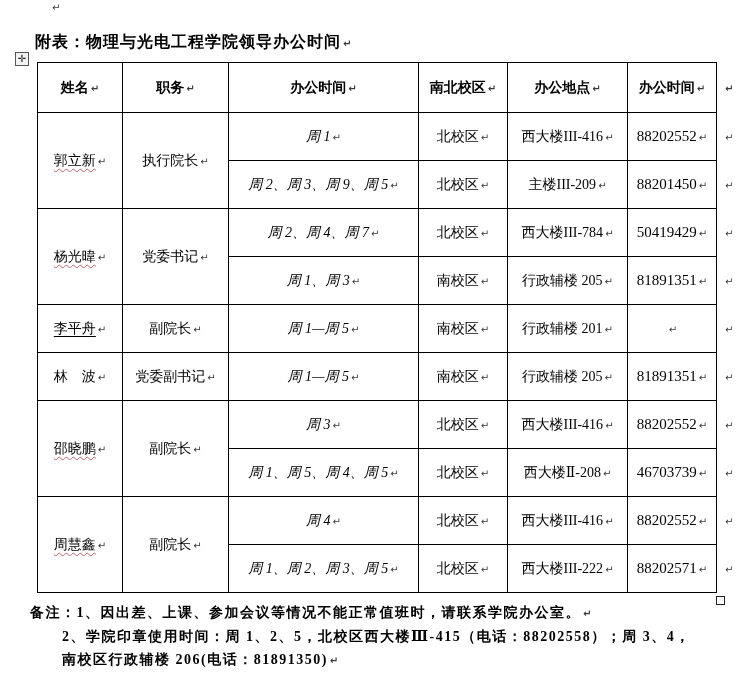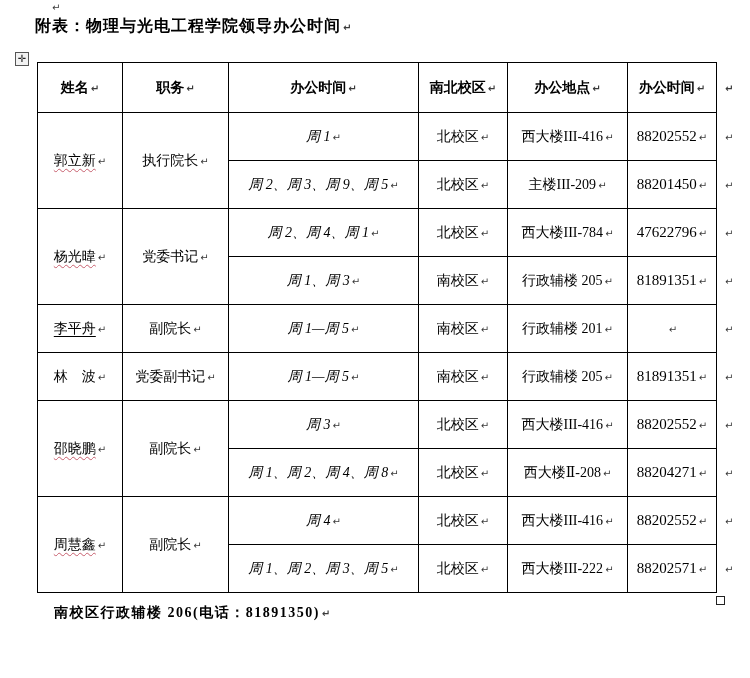--- a/index.html
+++ b/index.html
@@ -19,21 +19,21 @@
     vertical-align: baseline;
   }
   .top-pmark {
     position: absolute;
     left: 52px; top: 2px;
     color: #3a3a3a; font-size: 10px;
     font-family: "DejaVu Sans", sans-serif;
   }
   .doc-title {
     position: absolute;
-    left: 35px; top: 16px;
+    left: 35px; top: 32px;
     font-size: 16px;
     font-weight: bold;
     letter-spacing: 1px;
     white-space: nowrap;
   }
   .move-handle {
     position: absolute;
     left: 15px; top: 52px;
     width: 14px; height: 14px;
     border: 1px solid #555;
@@ -104,21 +104,21 @@
   .notes {
     position: absolute;
     left: 30px; top: 601px;
     width: 700px;
     font-weight: bold;
     font-size: 14px;
     letter-spacing: 1.5px;
     line-height: 23px;
   }
   .notes .nline2 { margin-left: 32px; }
-  .notes .nline3 { margin-left: 24px; }
+  .notes .nline3 { margin-left: 32px; }
 </style>
 </head>
 <body>
 
 <span class="top-pmark">↵</span>
 
 <div class="doc-title">
   <span>附表：物理与光电工程学院领导办公时间</span><span class="pmark">↵</span>
 </div>
 
@@ -160,24 +160,24 @@
       <tr class="datarow">
         <td class="time-cell"><span>周 2、周 3、周 9、周 5</span><span class="pmark">↵</span></td>
         <td><span>北校区</span><span class="pmark">↵</span></td>
         <td><span>主楼III-209</span><span class="pmark">↵</span></td>
         <td class="phone-cell"><span>88201450</span><span class="pmark">↵</span></td>
         <td class="mark-col"><span class="pmark">↵</span></td>
       </tr>
       <tr class="datarow">
         <td rowspan="2"><span class="sq-red">杨光暐</span><span class="pmark">↵</span></td>
         <td rowspan="2"><span>党委书记</span><span class="pmark">↵</span></td>
-        <td class="time-cell"><span>周 2、周 4、周 1</span><span class="pmark">↵</span></td>
+        <td class="time-cell"><span>周 2、周 4、周 7</span><span class="pmark">↵</span></td>
         <td><span>北校区</span><span class="pmark">↵</span></td>
         <td><span>西大楼III-784</span><span class="pmark">↵</span></td>
-        <td class="phone-cell"><span>47622796</span><span class="pmark">↵</span></td>
+        <td class="phone-cell"><span>50419429</span><span class="pmark">↵</span></td>
         <td class="mark-col"><span class="pmark">↵</span></td>
       </tr>
       <tr class="datarow">
         <td class="time-cell"><span>周 1、周 3</span><span class="pmark">↵</span></td>
         <td><span>南校区</span><span class="pmark">↵</span></td>
         <td><span>行政辅楼 205</span><span class="pmark">↵</span></td>
         <td class="phone-cell"><span>81891351</span><span class="pmark">↵</span></td>
         <td class="mark-col"><span class="pmark">↵</span></td>
       </tr>
       <tr class="datarow">
@@ -201,24 +201,24 @@
       <tr class="datarow">
         <td rowspan="2"><span class="sq-red">邵晓鹏</span><span class="pmark">↵</span></td>
         <td rowspan="2"><span>副院长</span><span class="pmark">↵</span></td>
         <td class="time-cell"><span>周 3</span><span class="pmark">↵</span></td>
         <td><span>北校区</span><span class="pmark">↵</span></td>
         <td><span>西大楼III-416</span><span class="pmark">↵</span></td>
         <td class="phone-cell"><span>88202552</span><span class="pmark">↵</span></td>
         <td class="mark-col"><span class="pmark">↵</span></td>
       </tr>
       <tr class="datarow">
-        <td class="time-cell"><span>周 1、周 2、周 4、周 8</span><span class="pmark">↵</span></td>
+        <td class="time-cell"><span>周 1、周 5、周 4、周 5</span><span class="pmark">↵</span></td>
         <td><span>北校区</span><span class="pmark">↵</span></td>
         <td><span>西大楼Ⅱ-208</span><span class="pmark">↵</span></td>
-        <td class="phone-cell"><span>88204271</span><span class="pmark">↵</span></td>
+        <td class="phone-cell"><span>46703739</span><span class="pmark">↵</span></td>
         <td class="mark-col"><span class="pmark">↵</span></td>
       </tr>
       <tr class="datarow">
         <td rowspan="2"><span class="sq-red">周慧鑫</span><span class="pmark">↵</span></td>
         <td rowspan="2"><span>副院长</span><span class="pmark">↵</span></td>
         <td class="time-cell"><span>周 4</span><span class="pmark">↵</span></td>
         <td><span>北校区</span><span class="pmark">↵</span></td>
         <td><span>西大楼III-416</span><span class="pmark">↵</span></td>
         <td class="phone-cell"><span>88202552</span><span class="pmark">↵</span></td>
         <td class="mark-col"><span class="pmark">↵</span></td>
@@ -229,16 +229,22 @@
         <td><span>西大楼III-222</span><span class="pmark">↵</span></td>
         <td class="phone-cell"><span>88202571</span><span class="pmark">↵</span></td>
         <td class="mark-col"><span class="pmark">↵</span></td>
       </tr>
     </tbody>
 </table>
 
 <div class="resize-handle"></div>
 
 <div class="notes">
+  <div class="nline1">
+    <span>备注：1、因出差、上课、参加会议等情况不能正常值班时，请联系学院办公室。</span><span class="pmark">↵</span>
+  </div>
+  <div class="nline2">
+    <span>2、学院印章使用时间：周 1、2、5，北校区西大楼Ⅲ-415（电话：88202558）；周 3、4，</span>
+  </div>
   <div class="nline3">
     <span>南校区行政辅楼 206(电话：81891350)</span><span class="pmark">↵</span>
   </div>
 </div>
 
 </body></html>

